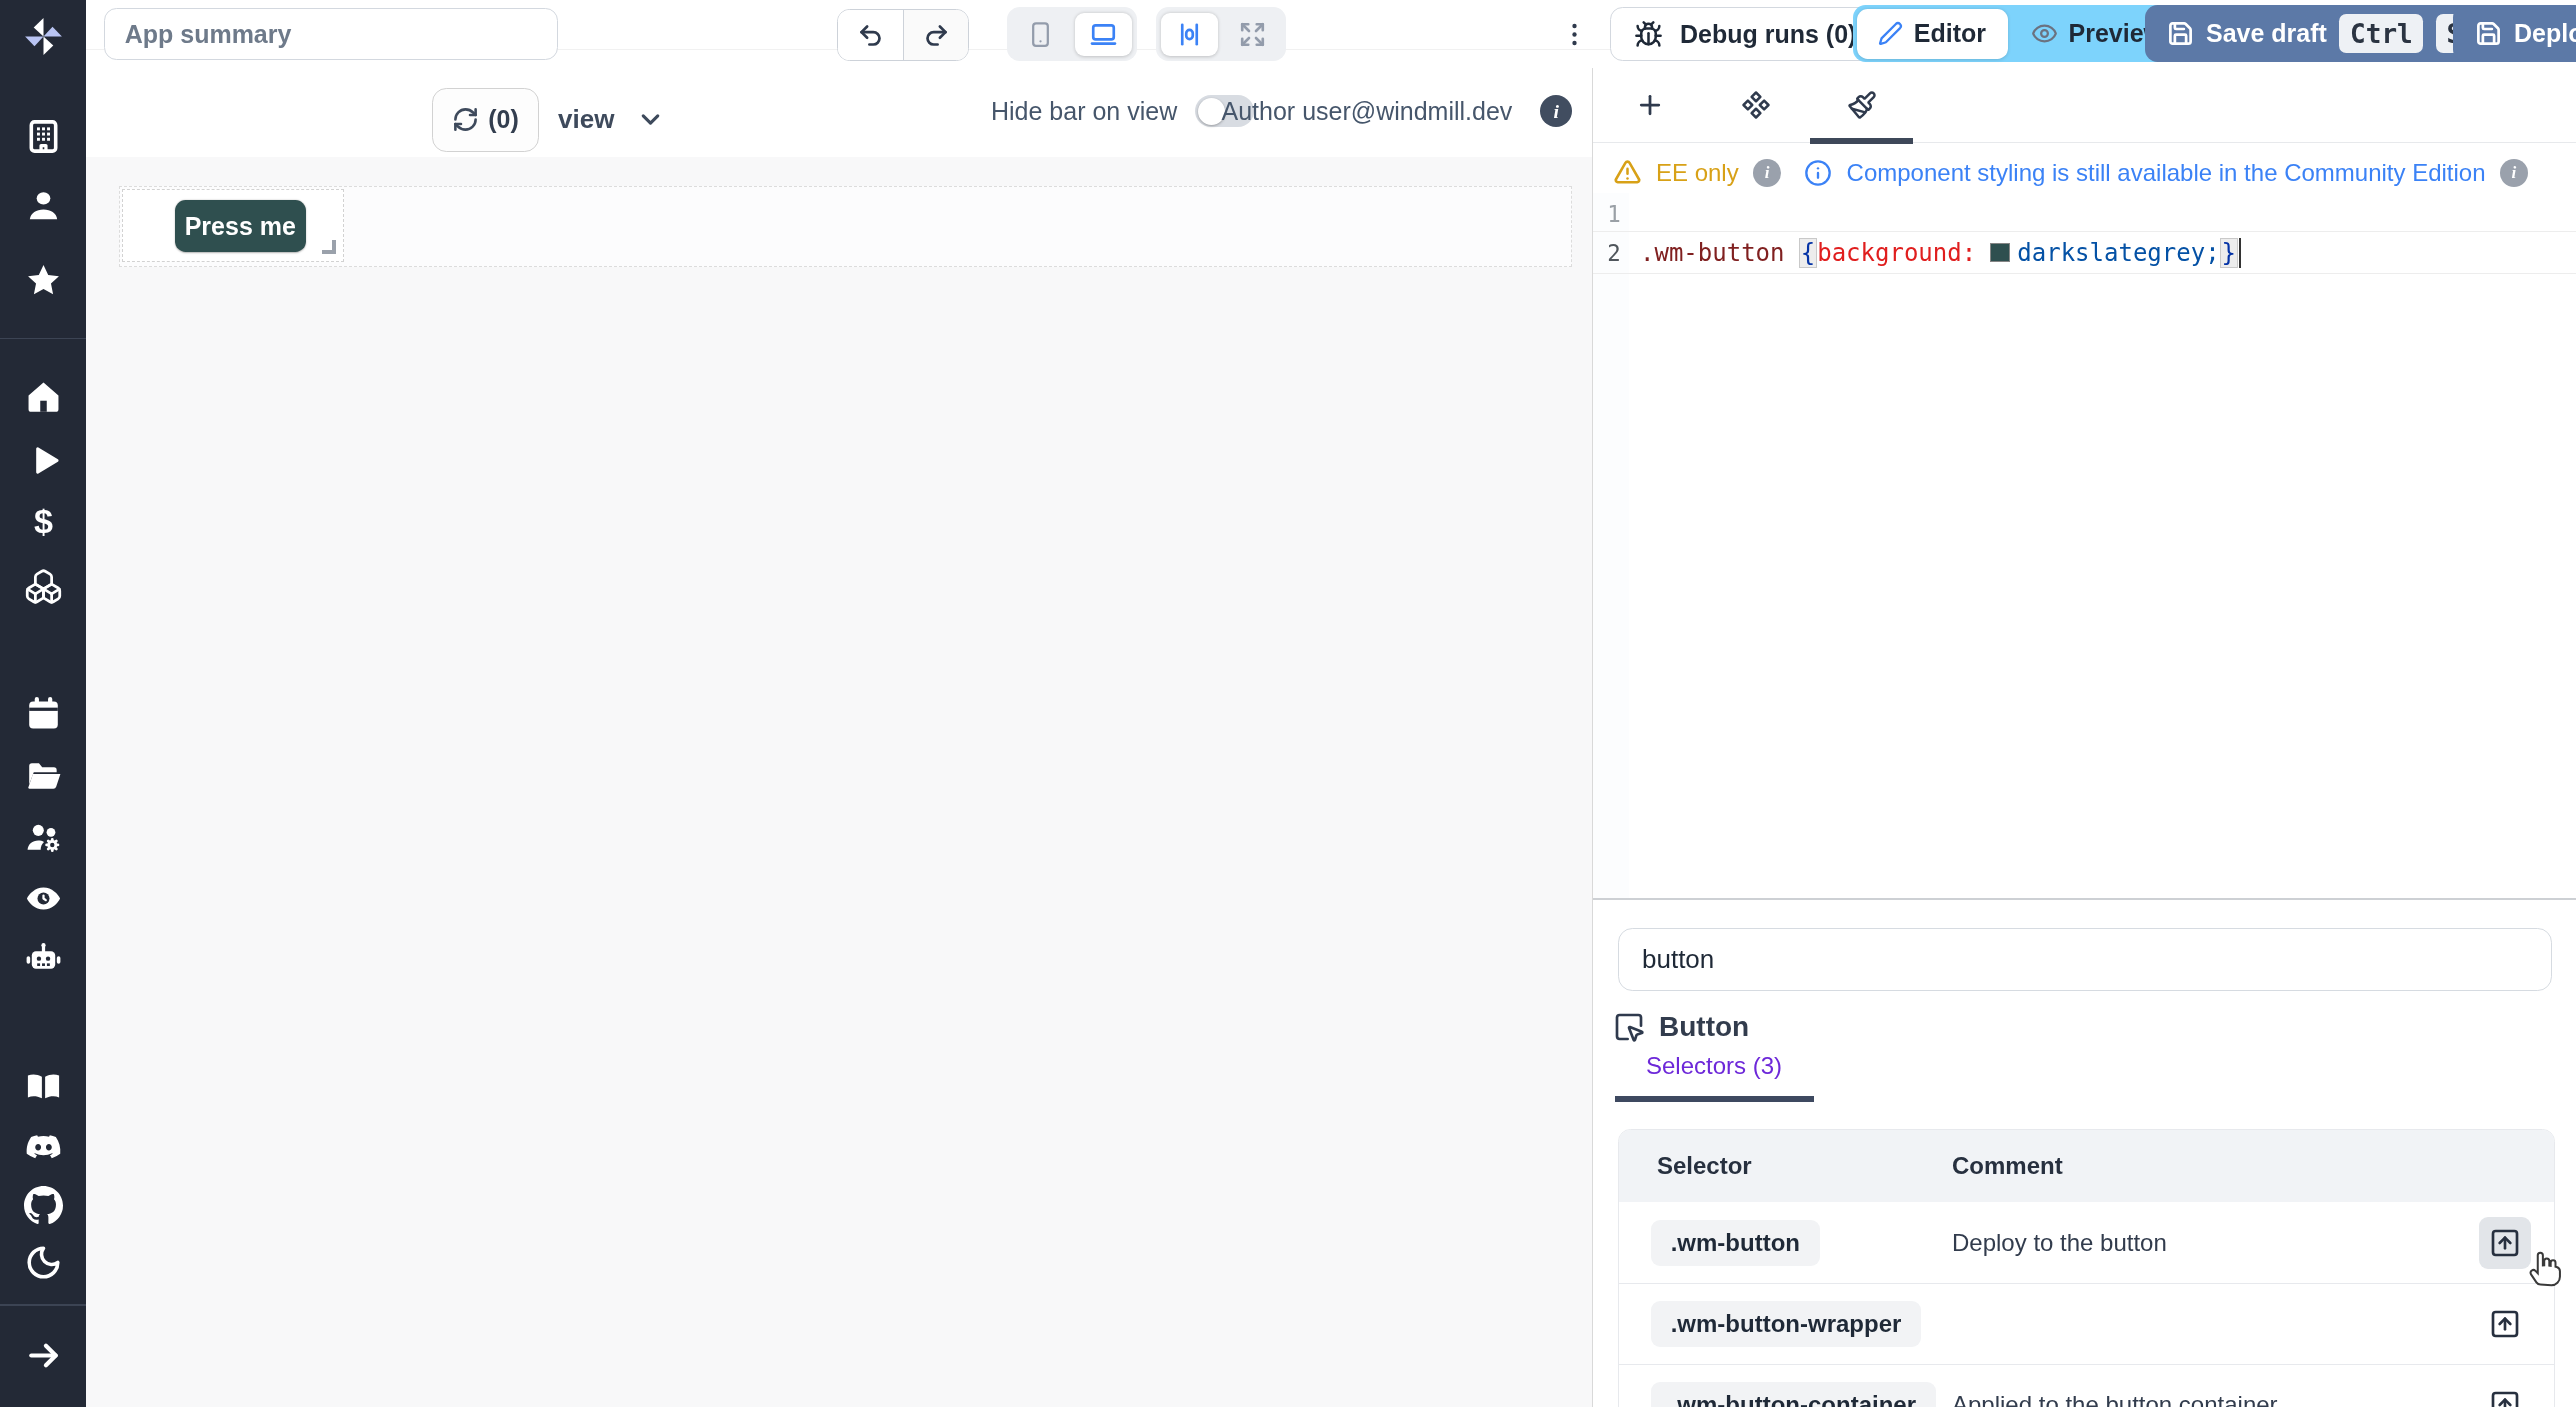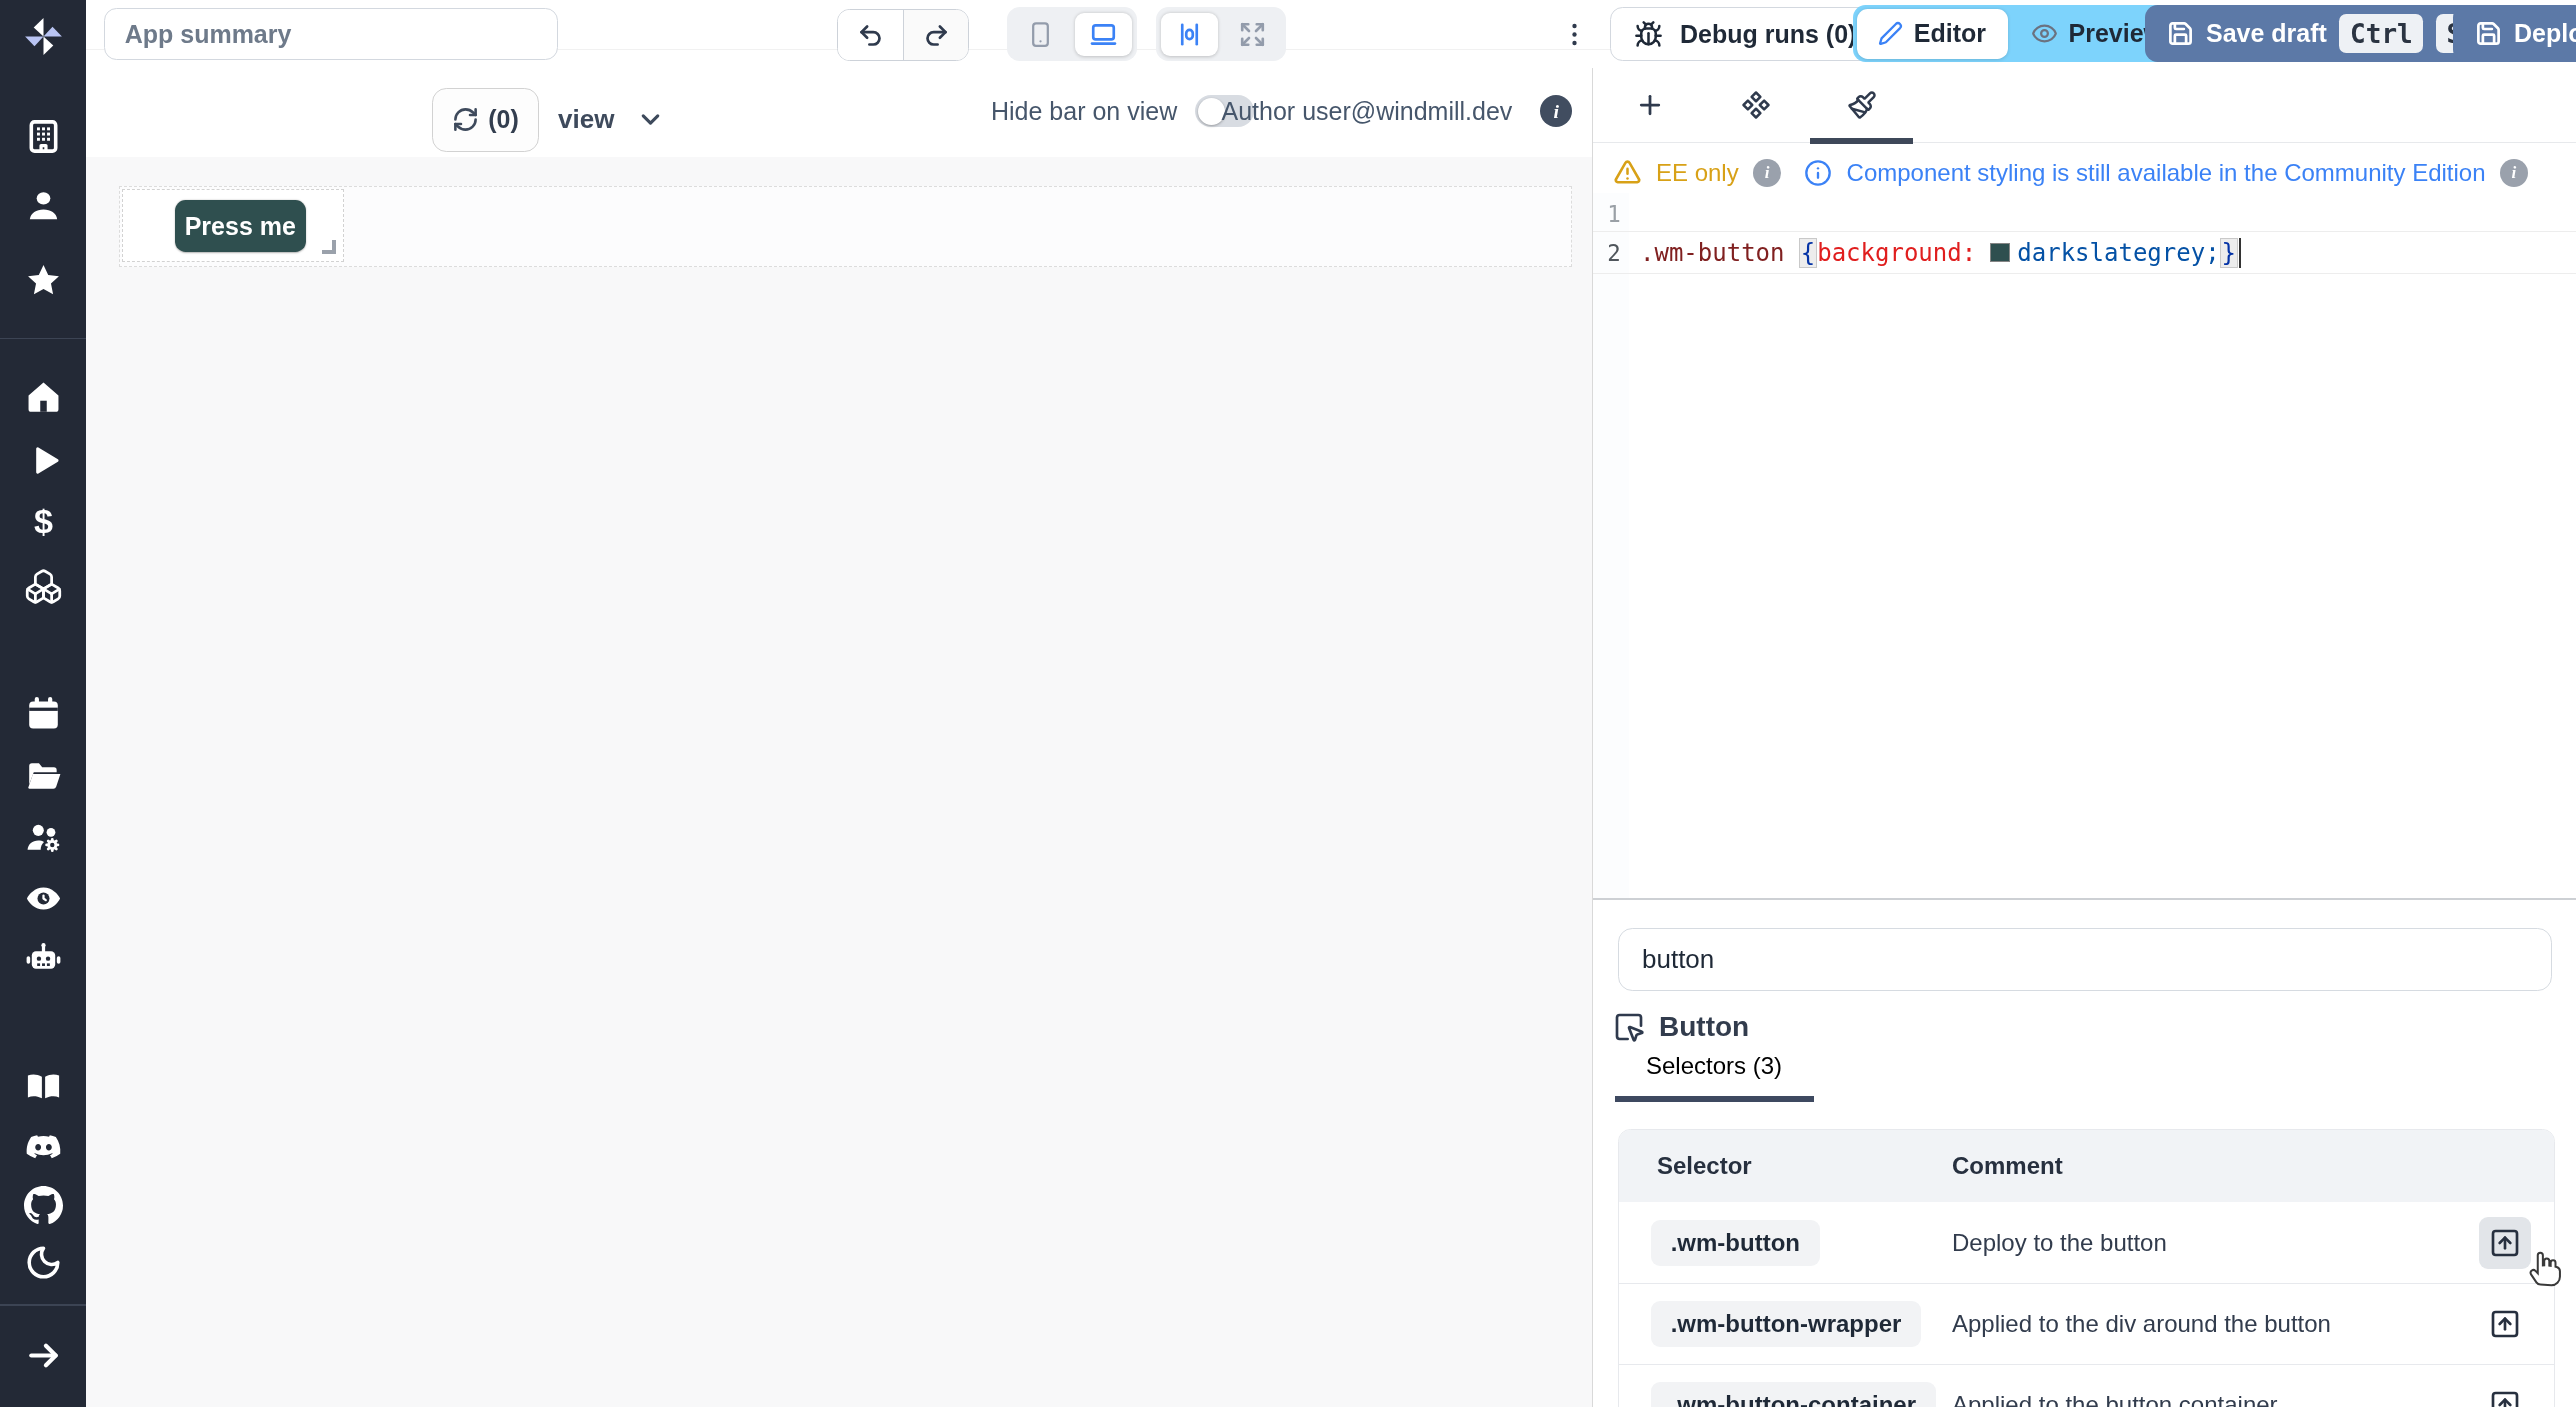--- a/index.html
+++ b/index.html
@@ -114,21 +114,21 @@
 .pdivider { position: absolute; left: 0; top: 830px; right: 0; height: 1.8px; background: #cdd0d4; }
 .search-input { position: absolute; left: 25px; top: 860px; width: 934px; height: 63px;
   border: 1.8px solid #d6dbe1; border-radius: 14.3px; font-size: 26px; color: #1f2937; padding: 0 23px;
   outline: none; font-family: inherit; background: #fff; }
 .section-head { position: absolute; left: 19.7px; top: 932px; right: 25px; height: 54px;
   display: flex; align-items: center; gap: 14.3px; }
 .sec-title { font-size: 28px; font-weight: 600; color: #323c4d; }
 .chev-btn { margin-left: auto; width: 39px; height: 39px; display: flex; align-items: center;
   justify-content: center; color: #44506a; background: none; border: none; cursor: pointer; }
 .sel-tab { position: absolute; left: 21.5px; top: 984px; width: 199px; text-align: center;
-  font-size: 24px; color: #000000; padding-bottom: 16px; border-bottom: 6.3px solid #3e4960;
+  font-size: 24px; color: #6d28d9; padding-bottom: 16px; border-bottom: 6.3px solid #3e4960;
   background: none; border-top: none; border-left: none; border-right: none; cursor: pointer; font-family: inherit; }
 .sel-table { position: absolute; left: 25px; top: 1061px; width: 937px; border: 1.8px solid #e7e9ed;
   border-radius: 12.5px 12.5px 0 0; overflow: hidden; background: #fff; }
 .thead { display: flex; background: #f1f3f6; height: 72px; align-items: center; font-size: 24px;
   font-weight: 600; color: #27303f; }
 .th1 { width: 333px; padding-left: 38px; }
 .th2 { flex: 1; }
 .trow { display: flex; align-items: center; height: 81px; background: #fff;
   border-top: 1.8px solid #e7e9ed; position: relative; }
 .td1 { width: 333px; padding-left: 32px; display: flex; }
@@ -489,21 +489,20 @@
             <rect width="18" height="18" x="3" y="3" rx="2"></rect>
               <path d="m16 12-4-4-4 4"></path>
               <path d="M12 16V8"></path>
           </svg>
         </button>
       </div>
       <div class="trow">
         <span class="td1">
             <span class="chip">.wm-button-wrapper</span>
           </span>
-        <span class="td2">Applied to the div around the button</span>
         <button class="up-btn">
           <svg width="32" height="32" viewBox="0 0 24 24" class="st">
             <rect width="18" height="18" x="3" y="3" rx="2"></rect>
               <path d="m16 12-4-4-4 4"></path>
               <path d="M12 16V8"></path>
           </svg>
         </button>
       </div>
       <div class="trow">
         <span class="td1">

